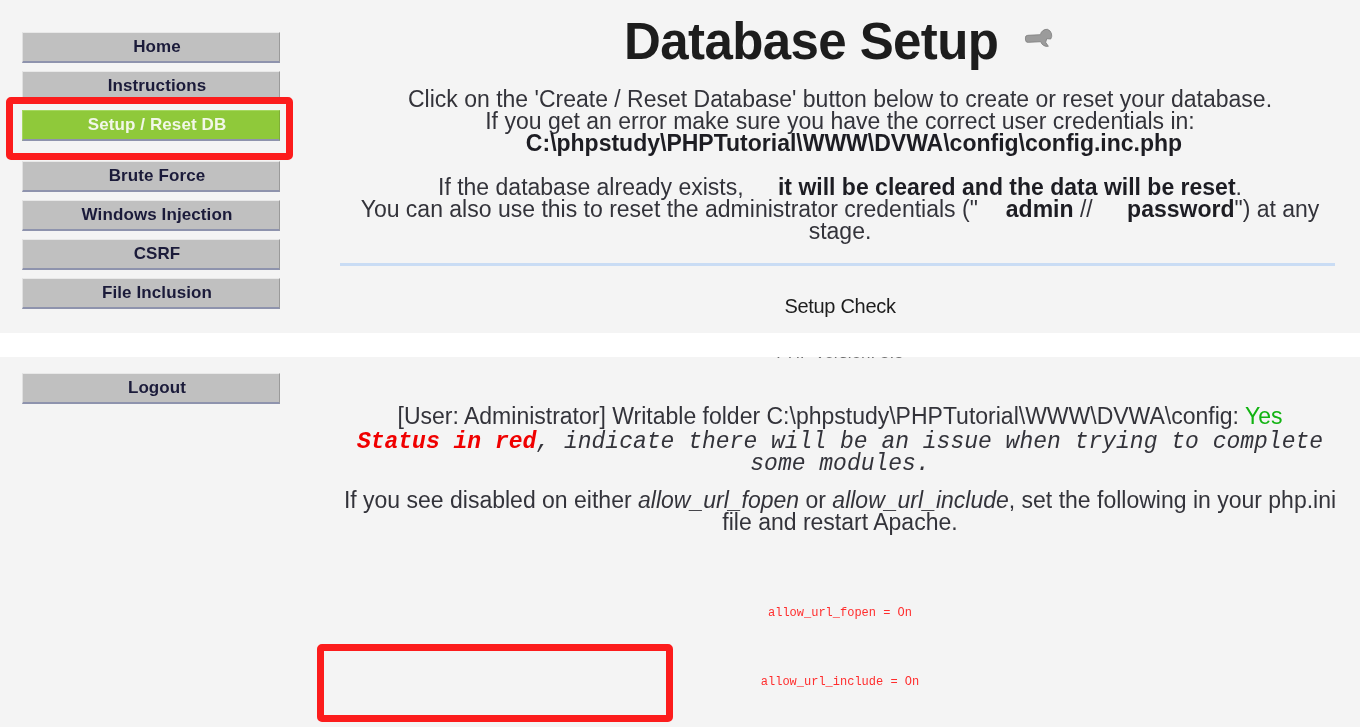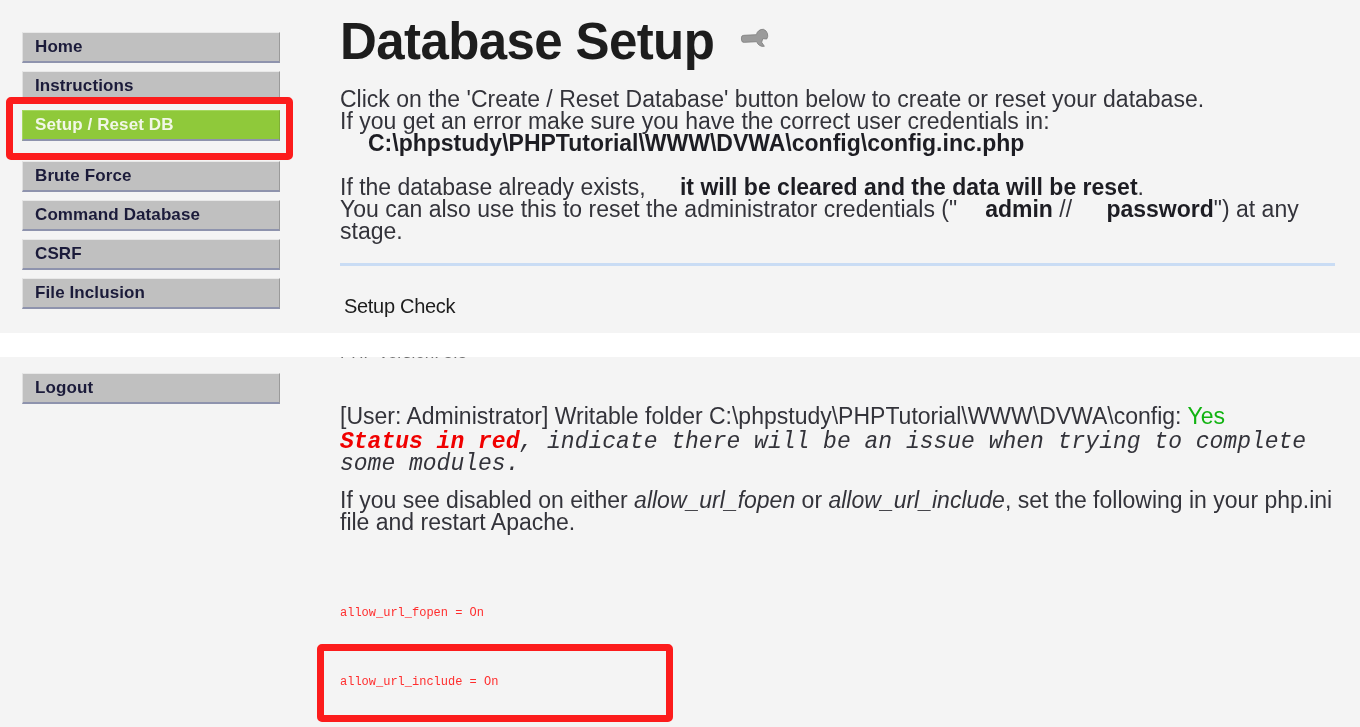--- a/index.html
+++ b/index.html
@@ -8,20 +8,21 @@
     padding: 0;
     background: #ffffff;
   }
   #screen {
     position: relative;
     width: 1360px;
     height: 727px;
     overflow: hidden;
     background: #701a75;
     font-family: "Liberation Sans", sans-serif;
+    text-align: center;
   }
 
   
   .pane {
     position: absolute;
     left: 0;
     width: 1360px;
     background: #f4f4f4;
     overflow: hidden;
   }
@@ -142,21 +143,21 @@
         <span>Instructions</span>
       </div>
       <div class="nav-item selected">
         <span>Setup / Reset DB</span>
       </div>
       <div class="nav-gap"></div>
       <div class="nav-item">
         <span>Brute Force</span>
       </div>
       <div class="nav-item">
-        <span>Command Database</span>
+        <span>Windows Injection</span>
       </div>
       <div class="nav-item">
         <span>CSRF</span>
       </div>
       <div class="nav-item">
         <span>File Inclusion</span>
       </div>
     </nav>
 
     <div class="content" style="top:20px;">

